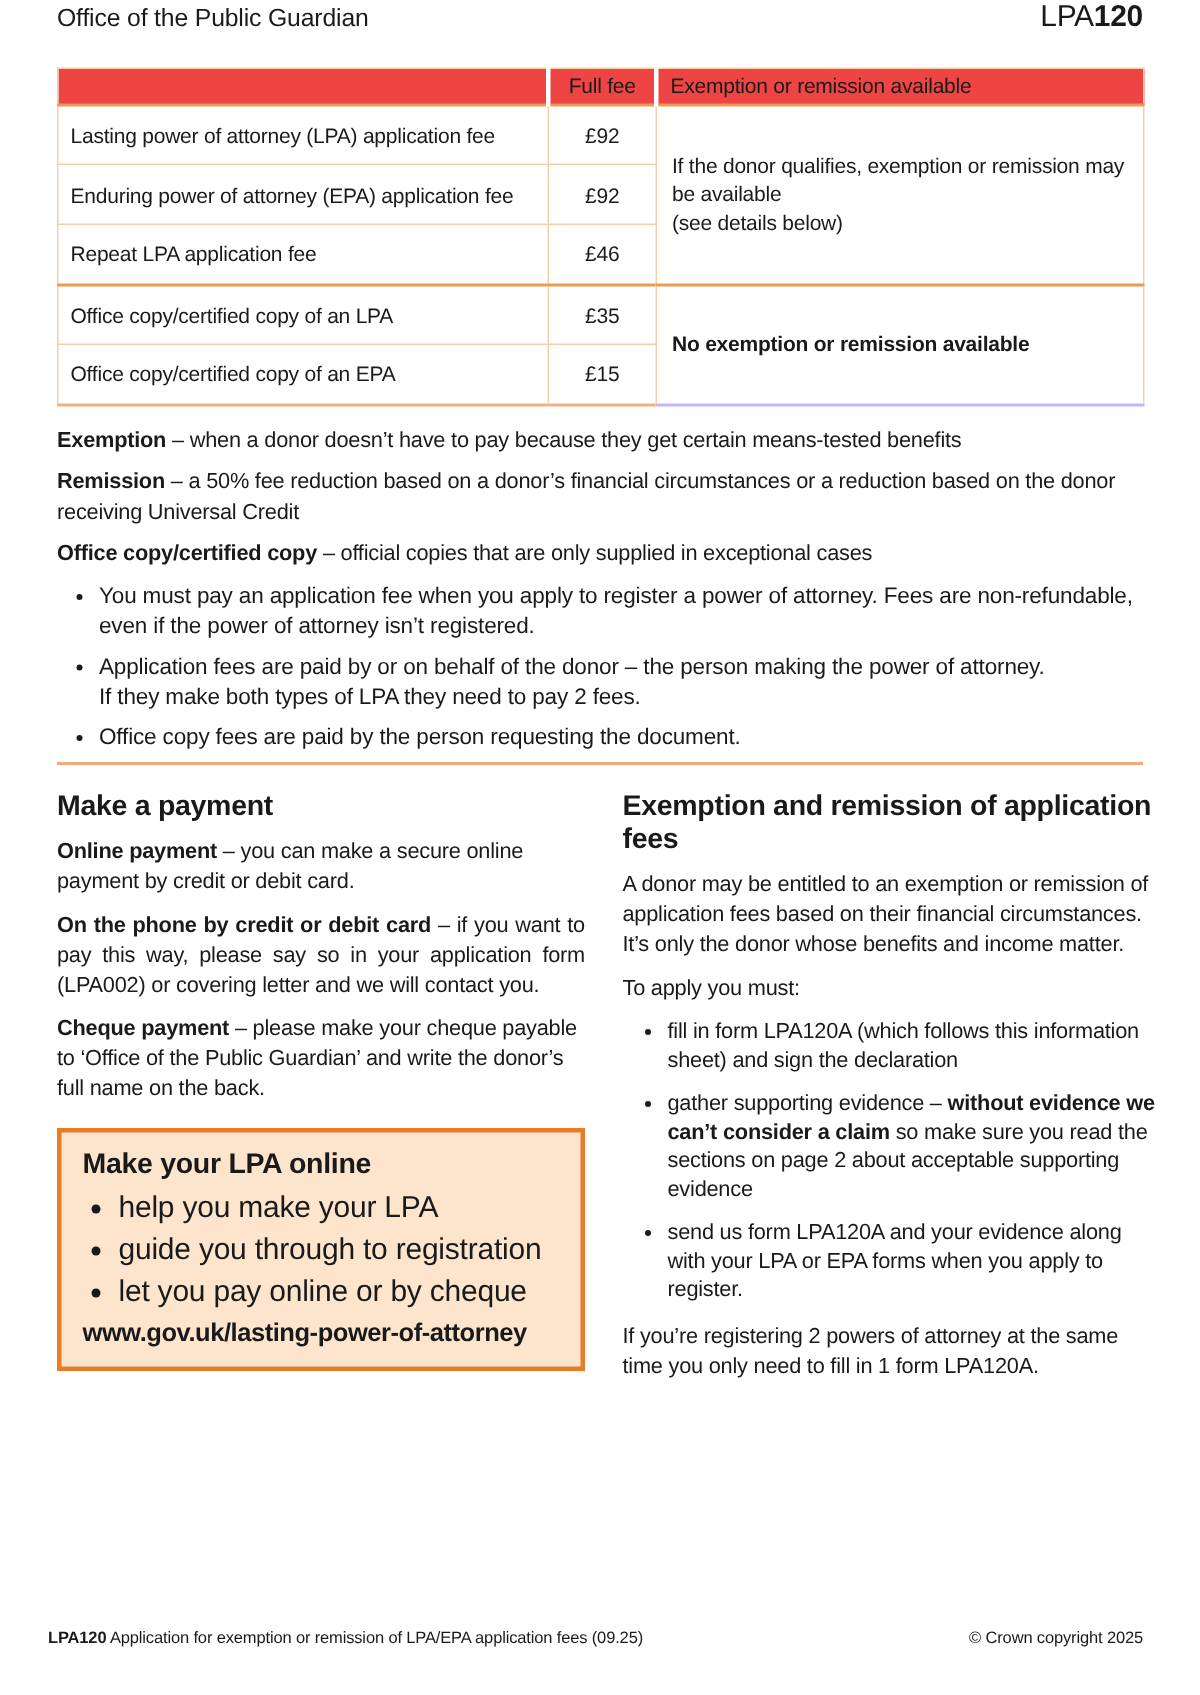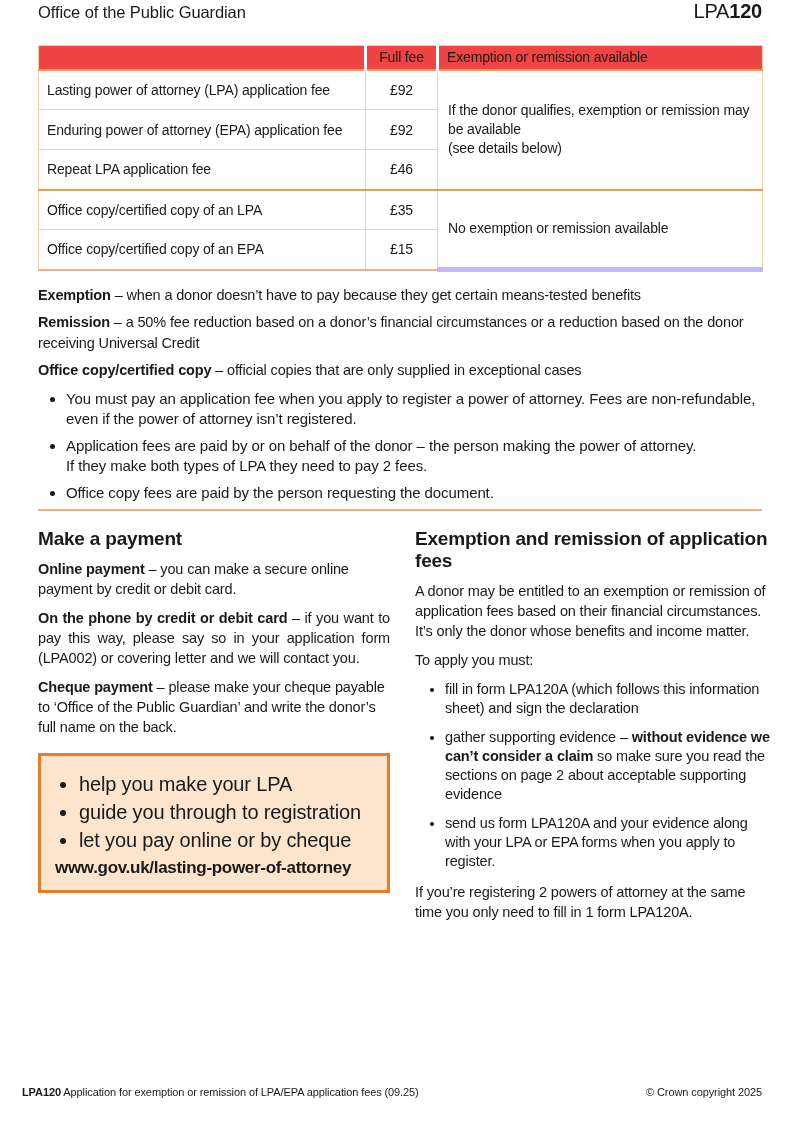--- a/index.html
+++ b/index.html
@@ -55,21 +55,21 @@
     height: 40px;
     padding: 2px 8px;
     border-bottom: 1px solid #f6cfa9;
     background: #ffffff;
   }
   table.fees tbody td.fee { text-align: center; padding: 2px 2px; border-left: 1px solid #f6cfa9; border-right: 1px solid #f6cfa9; margin-top: 25px; }
   table.fees tbody tr.group-end td { border-bottom: 2px solid #ed9a52; }
   table.fees tbody tr.last td { border-bottom: 2px solid #f2b184; }
   table.fees td.ex { vertical-align: middle; padding: 4px 10px; line-height: 19px; }
   table.fees td.ex-a { border-bottom: 2px solid #ed9a52; }
-  table.fees td.ex-b { border-bottom: 5px solid #c4b5fd; }
+  table.fees td.ex-b { border-bottom: 2px solid #c4b5fd; font-weight: bold; }
 
   
   .defs { margin-top: 13px; font-size: 14.5px; line-height: 21px; letter-spacing: -0.15px; }
   .defs p + p { margin-top: 6px; }
 
   
   ul.notes { margin-top: 8px; padding-left: 28px; list-style: disc; font-size: 15px; line-height: 20px; letter-spacing: -0.1px; }
   ul.notes li + li { margin-top: 7px; }
   ul.notes .line { display: block; }
 
@@ -99,21 +99,21 @@
   .box-url { font-weight: bold; font-size: 17px; letter-spacing: -0.3px; margin-top: 8px; white-space: nowrap; }
 
   
   ul.apply { margin: 10px 0 0; padding-left: 30px; list-style: disc; font-size: 14.5px; line-height: 19px; letter-spacing: -0.15px; }
   ul.apply li + li { margin-top: 10px; }
   .outro { margin-top: 11px; }
 
   
   .page-footer {
     position: absolute;
-    left: 22px;
+    left: 32px;
     right: 38px;
     top: 1086px;
     display: flex;
     justify-content: space-between;
     font-size: 11px;
     letter-spacing: -0.1px;
     color: #1a1a1a;
   }
 </style>
 </head>
@@ -194,20 +194,21 @@
 
     <div class="cols">
 
       <div class="col-left">
         <h2 class="section-h">Make a payment</h2>
         <p class="body"><b>Online payment</b><span> – you can make a secure online payment by credit or debit card.</span></p>
         <p class="body just"><b>On the phone by credit or debit card</b><span> – if you want to pay this way, please say so in your application form (LPA002) or covering letter and we will contact you.</span></p>
         <p class="body"><b>Cheque payment</b><span> – please make your cheque payable to ‘Office of the Public Guardian’ and write the donor’s full name on the back.</span></p>
 
         <div class="online-box">
+          <h2 class="section-h">Make your LPA online</h2>
           <ul class="box-list">
             <li>help you make your LPA</li>
             <li>guide you through to registration</li>
             <li>let you pay online or by cheque</li>
           </ul>
           <div class="box-url">www.gov.uk/lasting-power-of-attorney</div>
         </div>
       </div>
 
       <div class="col-right">

